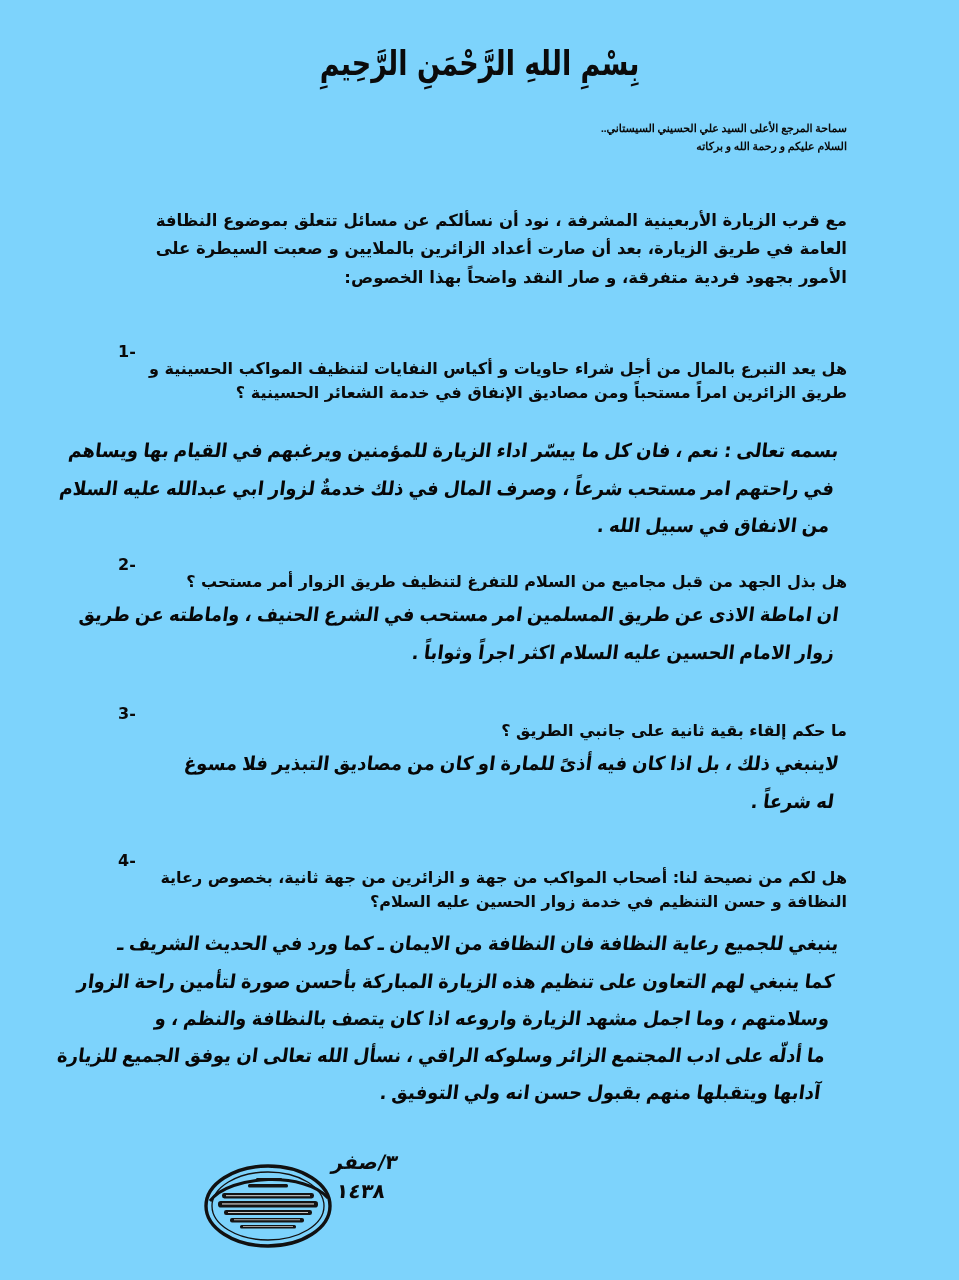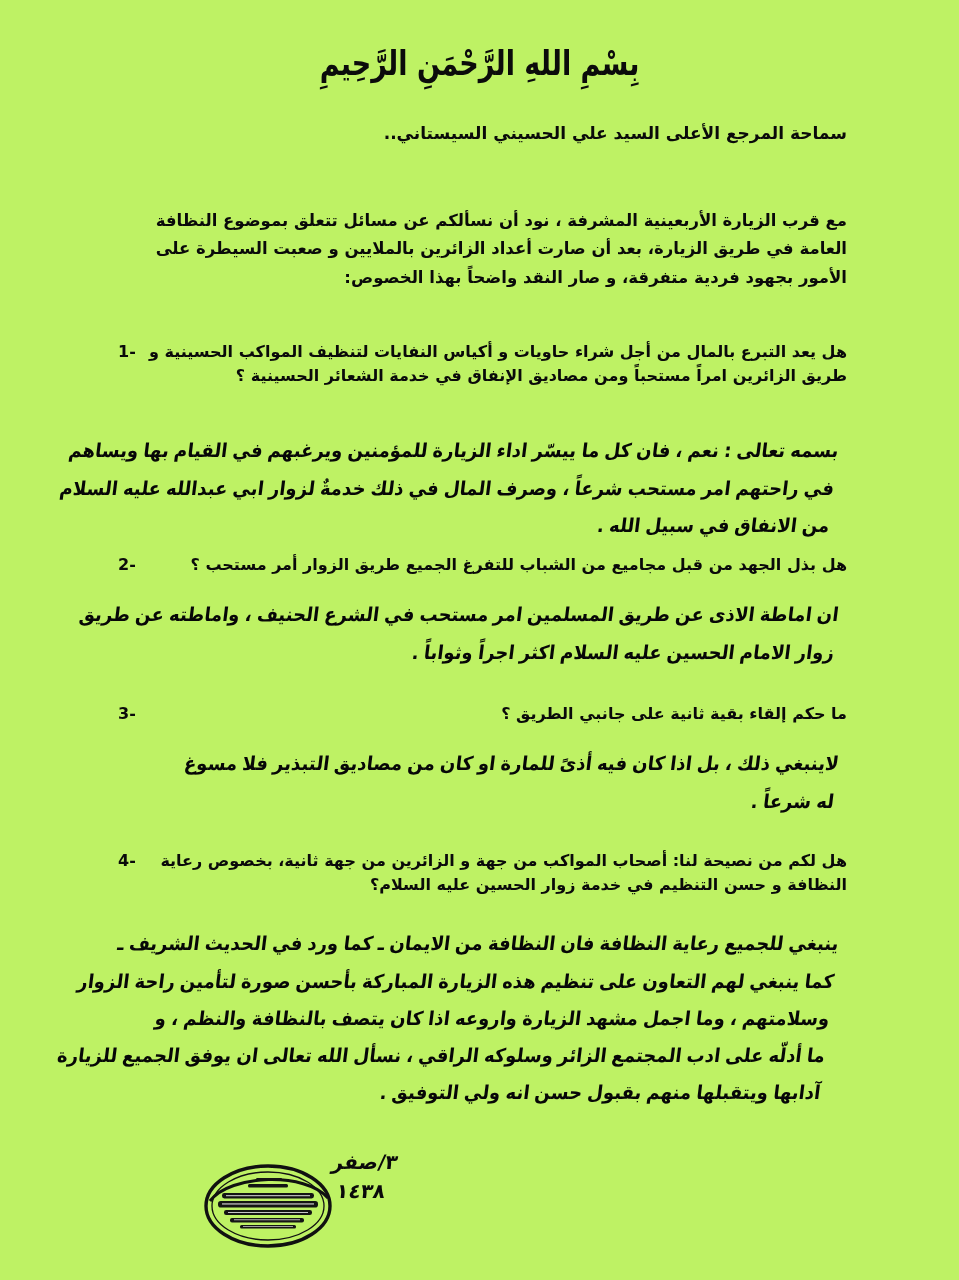--- a/index.html
+++ b/index.html
@@ -4,21 +4,21 @@
 <title>Scanned Arabic Istifta Document</title>
 <style>
   html,body{margin:0;padding:0;background:#ffffff;}
   body{
     width:959px;height:1280px;position:relative;overflow:hidden;
     font-family:"DejaVu Sans","Liberation Sans",sans-serif;
     background:#ffffff;
   }
   .page{
     position:absolute;inset:0;width:959px;height:1280px;
-    background:#bef264;
+    background:#7dd3fc;
   }
 
   
   .basmala{
     position:absolute;left:0;right:0;top:48px;
     text-align:center;
     font-family:"DejaVu Sans","Liberation Sans",sans-serif;
     font-size:27px;font-weight:bold;color:#0b0b0b;
     letter-spacing:-1px;
     transform:scaleY(1.25);
@@ -29,32 +29,32 @@
     position:absolute;
     color:#0a0a0a;
     font-weight:bold;
     font-family:"DejaVu Sans","Liberation Sans",sans-serif;
     line-height:1.48;
     text-align:right;
     direction:rtl;
     letter-spacing:0px;
     -webkit-font-smoothing:none;
   }
-  .salutation{ left:118px;right:112px;top:120px;font-size:17px;line-height:1.62;}
+  .salutation{ left:118px;right:112px;top:120px;font-size:11px;line-height:1.62;font-family:Liberation Serif, serif;}
   .salutation div{white-space:nowrap;}
 
   .intro{ left:130px;right:112px;top:207px;font-size:16.5px;line-height:1.72;}
   .qwrap{position:absolute;left:118px;right:112px;}
   .qrow{display:flex;flex-direction:row-reverse;align-items:flex-start;gap:6px;}
   .qnum{
     flex:0 0 auto;font-weight:bold;color:#0a0a0a;
     font-family:"DejaVu Sans","Liberation Sans",sans-serif;
     font-size:16px;direction:ltr;unicode-bidi:bidi-override;
   }
-  .qtext{flex:1 1 auto;text-align:right;}
+  .qtext{flex:1 1 auto;text-align:right;margin-top:17px;}
 
   
   .hand{
     position:absolute;
     direction:rtl;text-align:right;
     color:#070707;
     font-family:"DejaVu Sans","Liberation Sans",sans-serif;
     font-size:18px;
     line-height:1.95;
     font-weight:600;
@@ -100,40 +100,41 @@
 </style>
 </head>
 <body>
 
 <div class="page">
 
   <div class="basmala">بِسْمِ اللهِ الرَّحْمَنِ الرَّحِيمِ</div>
 
   <div class="typed salutation">
     <div>سماحة المرجع الأعلى السيد علي الحسيني السيستاني..</div>
+    <div>السلام عليكم و رحمة الله و بركاته</div>
   </div>
 
   <div class="typed intro">مع قرب الزيارة الأربعينية المشرفة ، نود أن نسألكم عن مسائل تتعلق بموضوع النظافة العامة في طريق الزيارة، بعد أن صارت أعداد الزائرين بالملايين و صعبت السيطرة على الأمور بجهود فردية متفرقة، و صار النقد واضحاً بهذا الخصوص:</div>
 
   <div class="typed qwrap" style="top:340px;">
     <div class="qrow">
       <span class="qnum">1-</span>
       <span class="qtext">هل يعد التبرع بالمال من أجل شراء حاويات و أكياس النفايات لتنظيف المواكب الحسينية و طريق الزائرين امراً مستحباً ومن مصاديق الإنفاق في خدمة الشعائر الحسينية ؟</span>
     </div>
   </div>
   <div class="hand" style="left:120px;right:118px;top:432px;">
     <span class="ln">بسمه تعالى : نعم ، فان كل ما ييسّر اداء الزيارة للمؤمنين ويرغبهم في القيام بها ويساهم</span>
     <span class="ln">في راحتهم امر مستحب شرعاً ، وصرف المال في ذلك خدمةٌ لزوار ابي عبدالله عليه السلام</span>
     <span class="ln">من الانفاق في سبيل الله .</span>
   </div>
 
   <div class="typed qwrap" style="top:553px;">
     <div class="qrow">
       <span class="qnum">2-</span>
-      <span class="qtext">هل بذل الجهد من قبل مجاميع من الشباب للتفرغ الجميع طريق الزوار أمر مستحب ؟</span>
+      <span class="qtext">هل بذل الجهد من قبل مجاميع من السلام للتفرغ لتنظيف طريق الزوار أمر مستحب ؟</span>
     </div>
   </div>
   <div class="hand" style="left:120px;right:118px;top:596px;">
     <span class="ln">ان اماطة الاذى عن طريق المسلمين امر مستحب في الشرع الحنيف ، واماطته عن طريق</span>
     <span class="ln">زوار الامام الحسين عليه السلام اكثر اجراً وثواباً .</span>
   </div>
 
   <div class="typed qwrap" style="top:702px;">
     <div class="qrow">
       <span class="qnum">3-</span>

